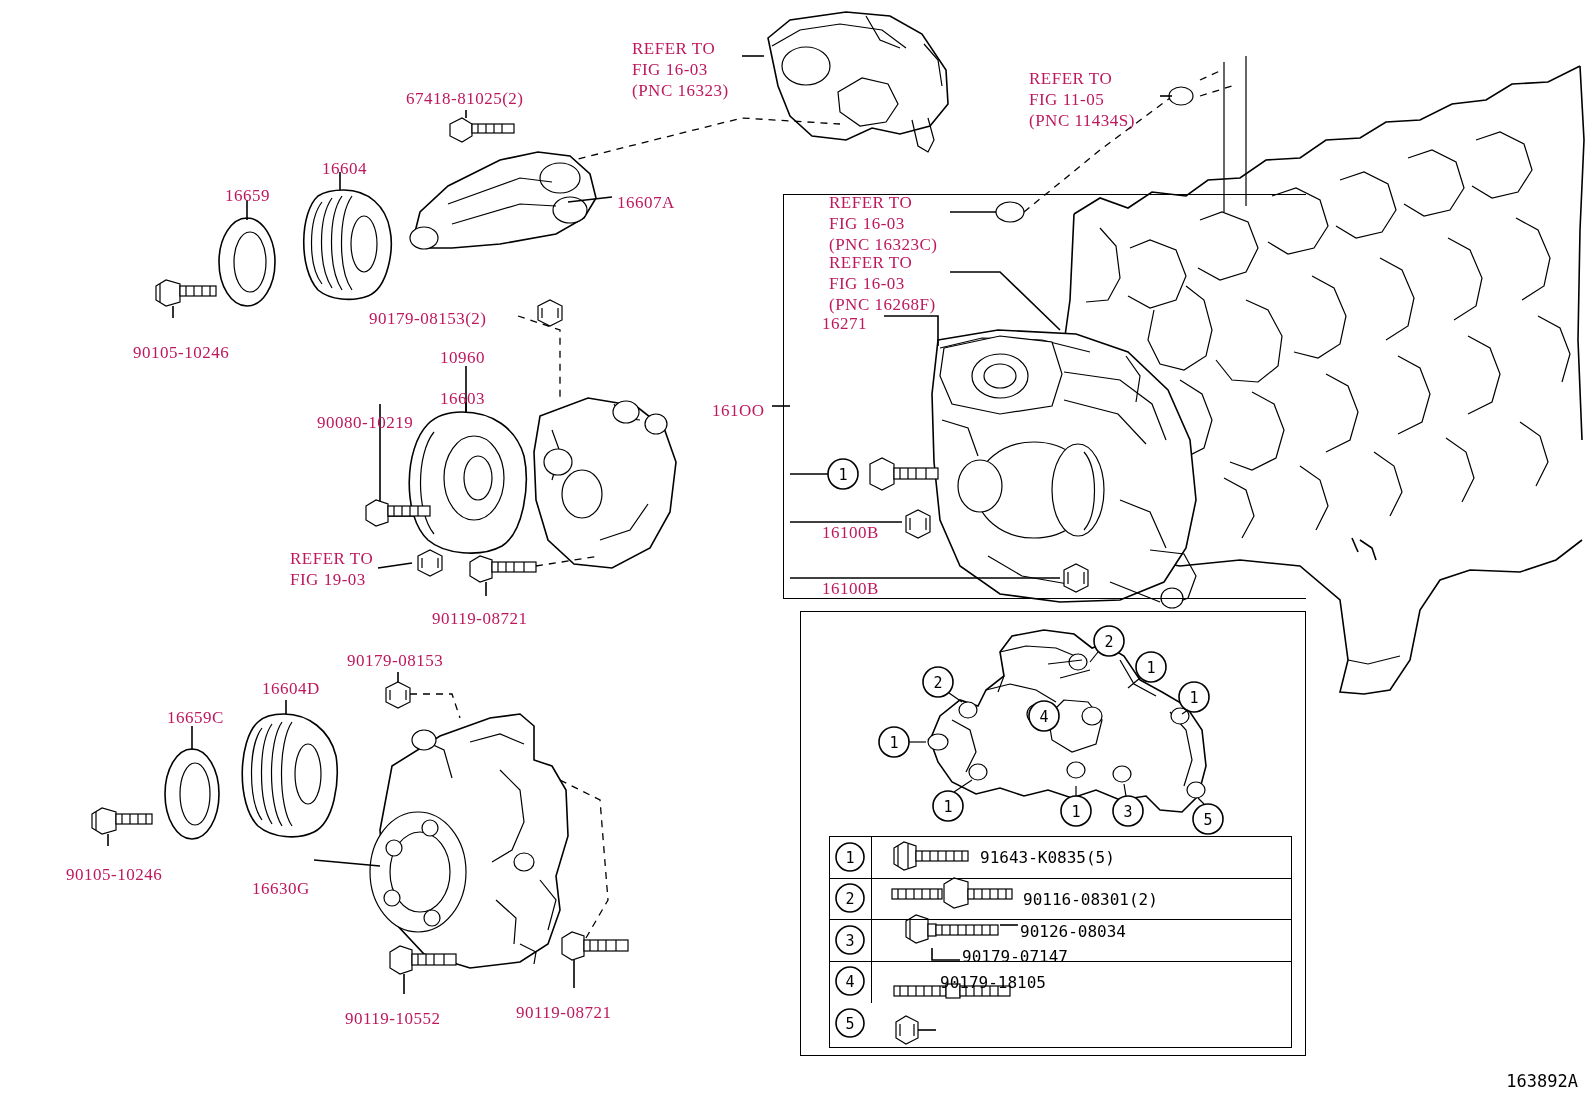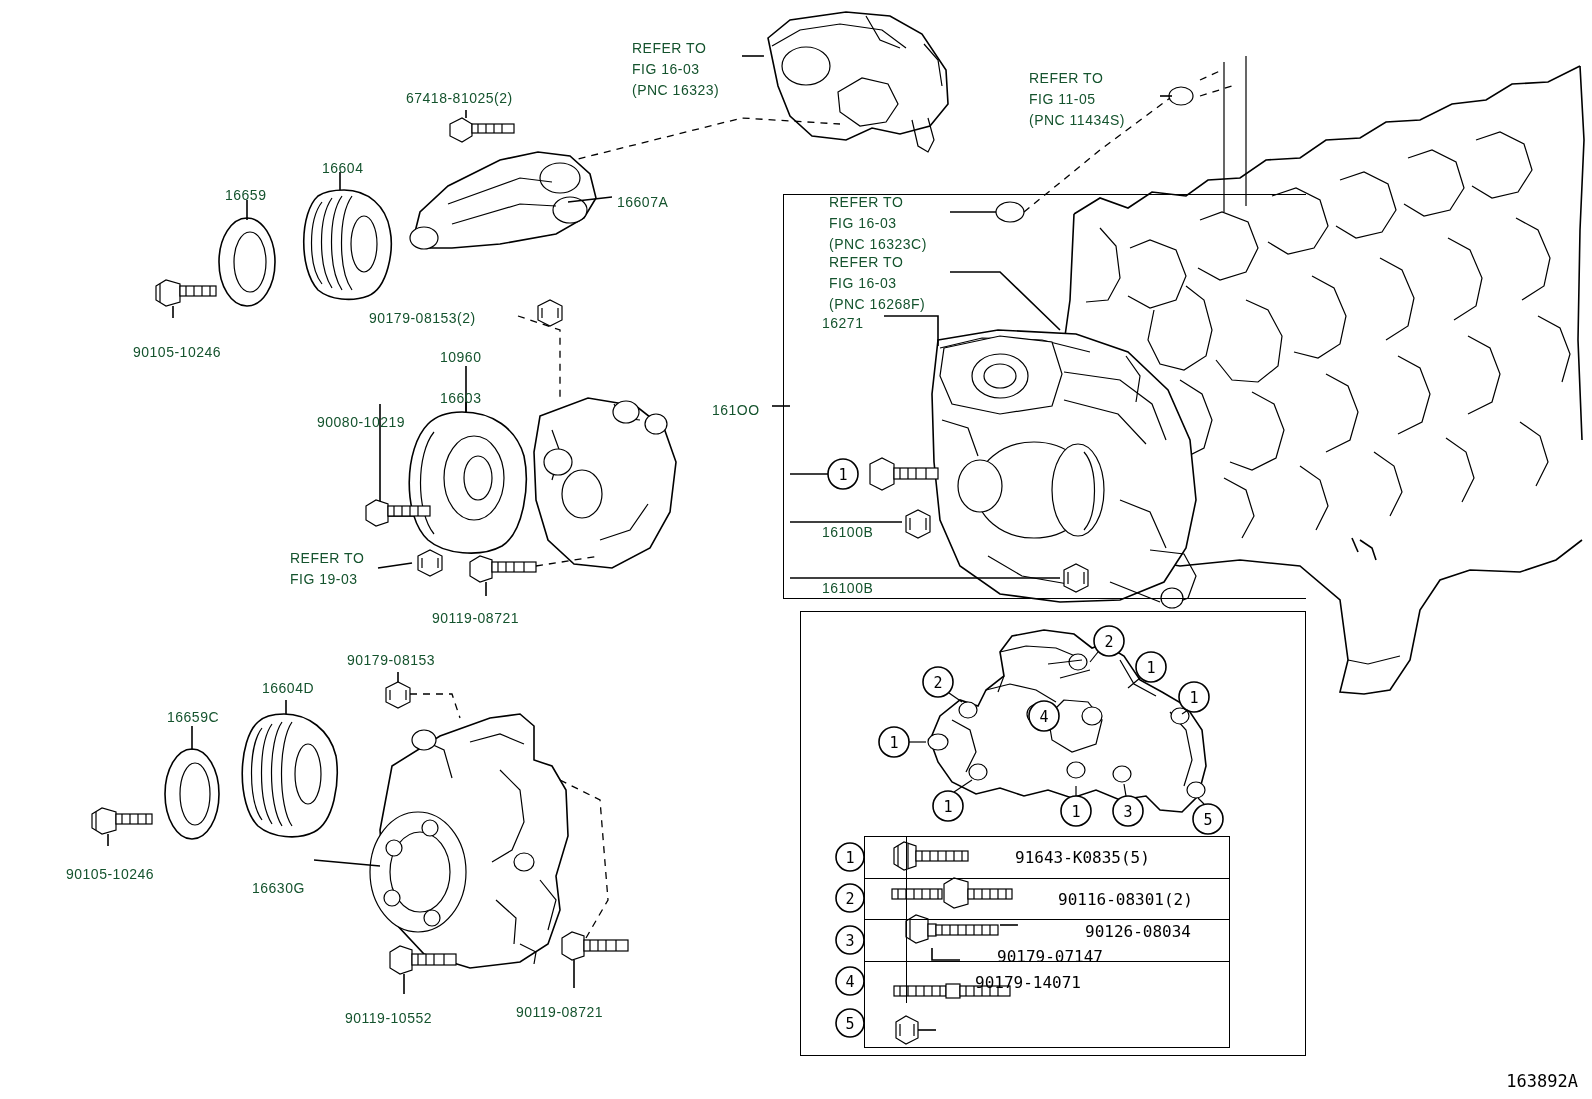--- a/index.html
+++ b/index.html
@@ -11,25 +11,25 @@
     position: relative;
     width: 1592px;
     height: 1099px;
     background: #ffffff;
     font-family: "DejaVu Sans Mono", monospace;
     color: #000000;
     overflow: hidden;
   }
   .lbl {
     position: absolute;
-    font-family: Liberation Sans, sans-serif;
-    font-size: 14px;
+    font-family: Liberation Serif, serif;
+    font-size: 17px;
     line-height: 21px;
     letter-spacing: 0.5px;
-    color: #14532d;
+    color: #be185d;
     white-space: pre;
   }
   svg.art {
     position: absolute;
     left: 0; top: 0;
     width: 1592px;
     height: 1099px;
     overflow: visible;
   }
   .ln { stroke: #000; stroke-width: 1.6px; fill: none; }
@@ -40,22 +40,22 @@
   .callout-circ { fill: #fff; stroke: #000; stroke-width: 1.6px; }
   .ctext {
     font-family: "DejaVu Sans Mono", monospace;
     font-size: 15px;
     fill: #000;
     text-anchor: middle;
     dominant-baseline: central;
   }
   #legend {
     position: absolute;
-    left: 864px; top: 836px;
-    width: 366px; height: 212px;
+    left: 829px; top: 836px;
+    width: 463px; height: 212px;
     border: 1.6px solid #000;
     box-sizing: border-box;
   }
   .legend-row {
     position: relative;
     height: 41.5px;
     border-bottom: 1.2px solid #000;
     box-sizing: border-box;
   }
   .legend-row:last-child { border-bottom: none; }
@@ -487,26 +487,26 @@
     <div class="legend-row">
       <div class="legend-num"></div>
       <div class="legend-part" style="left:150px; top:11px;">91643-K0835(5)</div>
     </div>
     <div class="legend-row">
       <div class="legend-num"></div>
       <div class="legend-part" style="left:193px; top:11px;">90116-08301(2)</div>
     </div>
     <div class="legend-row">
       <div class="legend-num"></div>
-      <div class="legend-part" style="left:190px; top:2px;margin-left:30px;">90126-08034</div>
+      <div class="legend-part" style="left:190px; top:2px;">90126-08034</div>
       <div class="legend-part" style="left:132px; top:27px;">90179-07147</div>
     </div>
     <div class="legend-row">
       <div class="legend-num"></div>
-      <div class="legend-part" style="left:110px; top:11px;">90179-14071</div>
+      <div class="legend-part" style="left:110px; top:11px;">90179-18105</div>
     </div>
   </div>
 
   <svg class="art" viewBox="0 0 1592 1099">
     <circle class="callout-circ" cx="850" cy="857" r="14"></circle>
       <text class="ctext" x="850" y="858">1</text>
     <circle class="callout-circ" cx="850" cy="898" r="14"></circle>
       <text class="ctext" x="850" y="899">2</text>
     <circle class="callout-circ" cx="850" cy="940" r="14"></circle>
       <text class="ctext" x="850" y="941">3</text>

